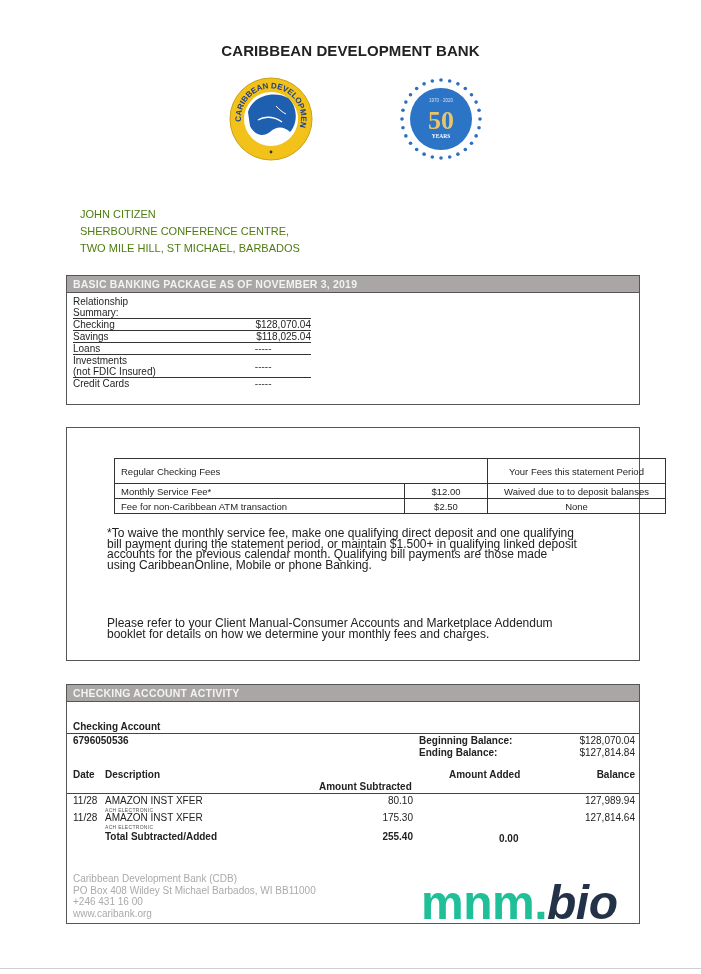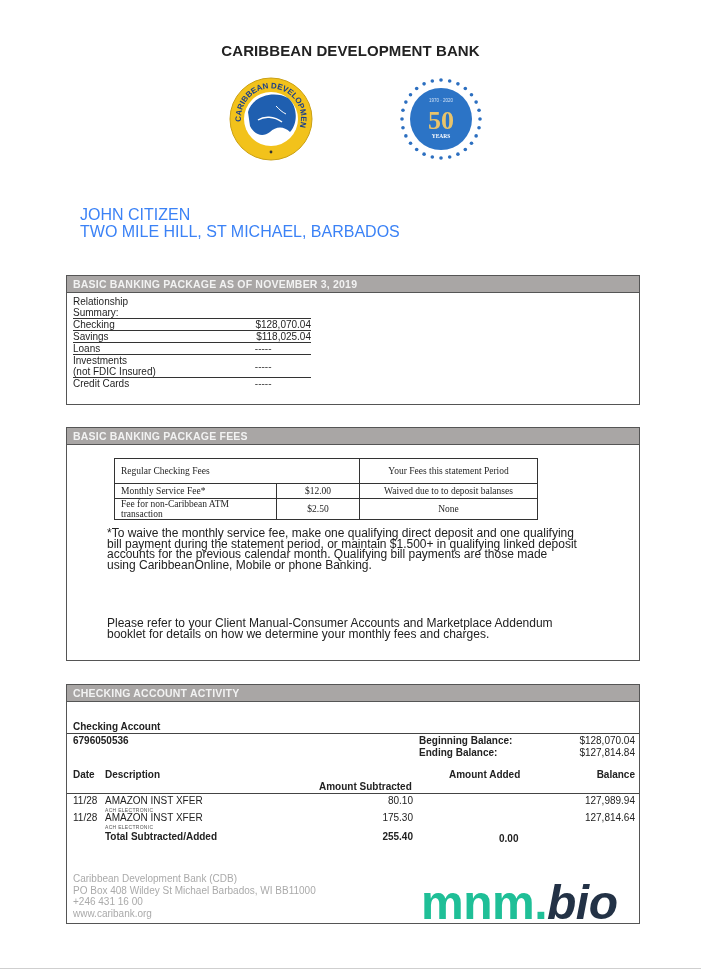--- a/index.html
+++ b/index.html
@@ -4,38 +4,38 @@
   <style>
     html, body { margin: 0; padding: 0; background: #ffffff; }
     body { width: 701px; height: 974px; position: relative; overflow: hidden;
            font-family: "Liberation Sans", sans-serif; color: #1f1f1f; }
     .bank-title { position: absolute; left: 0; width: 701px; top: 42px; text-align: center;
                   font-size: 15px; font-weight: bold; color: #222; letter-spacing: 0.1px; }
     .logo { position: absolute; top: 76px; width: 86px; height: 86px; }
     .logo-cdb { left: 228px; }
     .logo-50 { left: 398px; }
 
-    .address { position: absolute; left: 80px; top: 206px; font-size: 16px; line-height: 17px; color: #3b82f6; }
+    .address { position: absolute; left: 80px; top: 206px; font-size: 11px; line-height: 17px; color: #4d7c0f; }
 
     .section { position: absolute; left: 66px; width: 572px; border: 1.5px solid #555; background: #fff; }
     .section-header { background: #a9a6a5; color: #f2f2f2; font-weight: bold; font-size: 10.5px;
                       height: 16px; line-height: 16px; padding-left: 6px; border-bottom: 1.5px solid #555;
                       letter-spacing: 0.2px; }
 
     
     #sec-summary { top: 275px; height: 128px; }
     .summary-table { position: absolute; left: 6px; top: 20px; width: 238px; border-collapse: collapse; font-size: 10px; }
     .summary-table td { padding: 0 0 0 0; line-height: 11px; vertical-align: top; }
     .summary-table tr.line td { border-bottom: 1.3px solid #333; }
     .summary-table td.val { text-align: right; }
     .summary-table td.dash { text-align: center; color: #444; }
 
     
     #sec-fees { top: 427px; height: 232px; }
-    .fees-table { position: absolute; left: 47px; top: 30px; width: 424px; border-collapse: collapse; font-size: 9.5px; font-family: Liberation Serif, serif; }
+    .fees-table { position: absolute; left: 47px; top: 30px; width: 552px; border-collapse: collapse; font-size: 9.5px; }
     .fees-table td { border: 1.3px solid #333; padding: 0 6px; height: 14px; }
     .fees-table tr.head td { height: 24px; vertical-align: middle; }
     .fees-table td.c2 { text-align: center; width: 70px; }
     .fees-table td.c3 { text-align: center; width: 165px; }
     .fee-note { position: absolute; left: 40px; width: 470px; font-size: 12px; line-height: 10.5px; color: #222; }
 
     
     #sec-activity { top: 684px; height: 238px; }
     .act { position: absolute; font-size: 10px; color: #222; }
     .bold { font-weight: bold; }
@@ -100,20 +100,21 @@
       <circle cx="81.02218857509112" cy="34.32168357570373" r="1.8"></circle>
     </g>
   <circle cx="43" cy="43" r="31" fill="#2c74c6"></circle>
   <text x="43" y="26" text-anchor="middle" font-size="4.5" fill="#cfe1f5" font-family="Liberation Sans, sans-serif">1970 · 2020</text>
   <text x="43" y="53" text-anchor="middle" font-size="26" font-weight="bold" fill="#e9c46a" font-family="Liberation Serif, serif">50</text>
   <text x="43" y="62" text-anchor="middle" font-size="5.5" font-weight="bold" fill="#ffffff" font-family="Liberation Serif, serif">YEARS</text>
 </svg>
 
 <div class="address">
   <div>JOHN CITIZEN</div>
+  <div>SHERBOURNE CONFERENCE CENTRE,</div>
   <div>TWO MILE HILL, ST MICHAEL, BARBADOS</div>
 </div>
 
 <div class="section" id="sec-summary">
   <div class="section-header">BASIC BANKING PACKAGE AS OF NOVEMBER 3, 2019</div>
   <table class="summary-table">
     <tbody>
         <tr class="line">
       <td colspan="2">
         <span>Relationship</span><br>
@@ -138,21 +139,20 @@
     </tr>
     <tr>
       <td>Credit Cards</td>
       <td class="dash">-----</td>
     </tr>
   </tbody>
     </table>
 </div>
 
 <div class="section" id="sec-fees">
-  <div class="section-header">BASIC BANKING PACKAGE FEES</div>
   <table class="fees-table">
     <tbody>
         <tr class="head">
       <td colspan="2">Regular Checking Fees</td>
       <td class="c3">Your Fees this statement Period</td>
     </tr>
     <tr>
       <td>Monthly Service Fee*</td>
       <td class="c2">$12.00</td>
       <td class="c3">Waived due to to deposit balanses</td>

